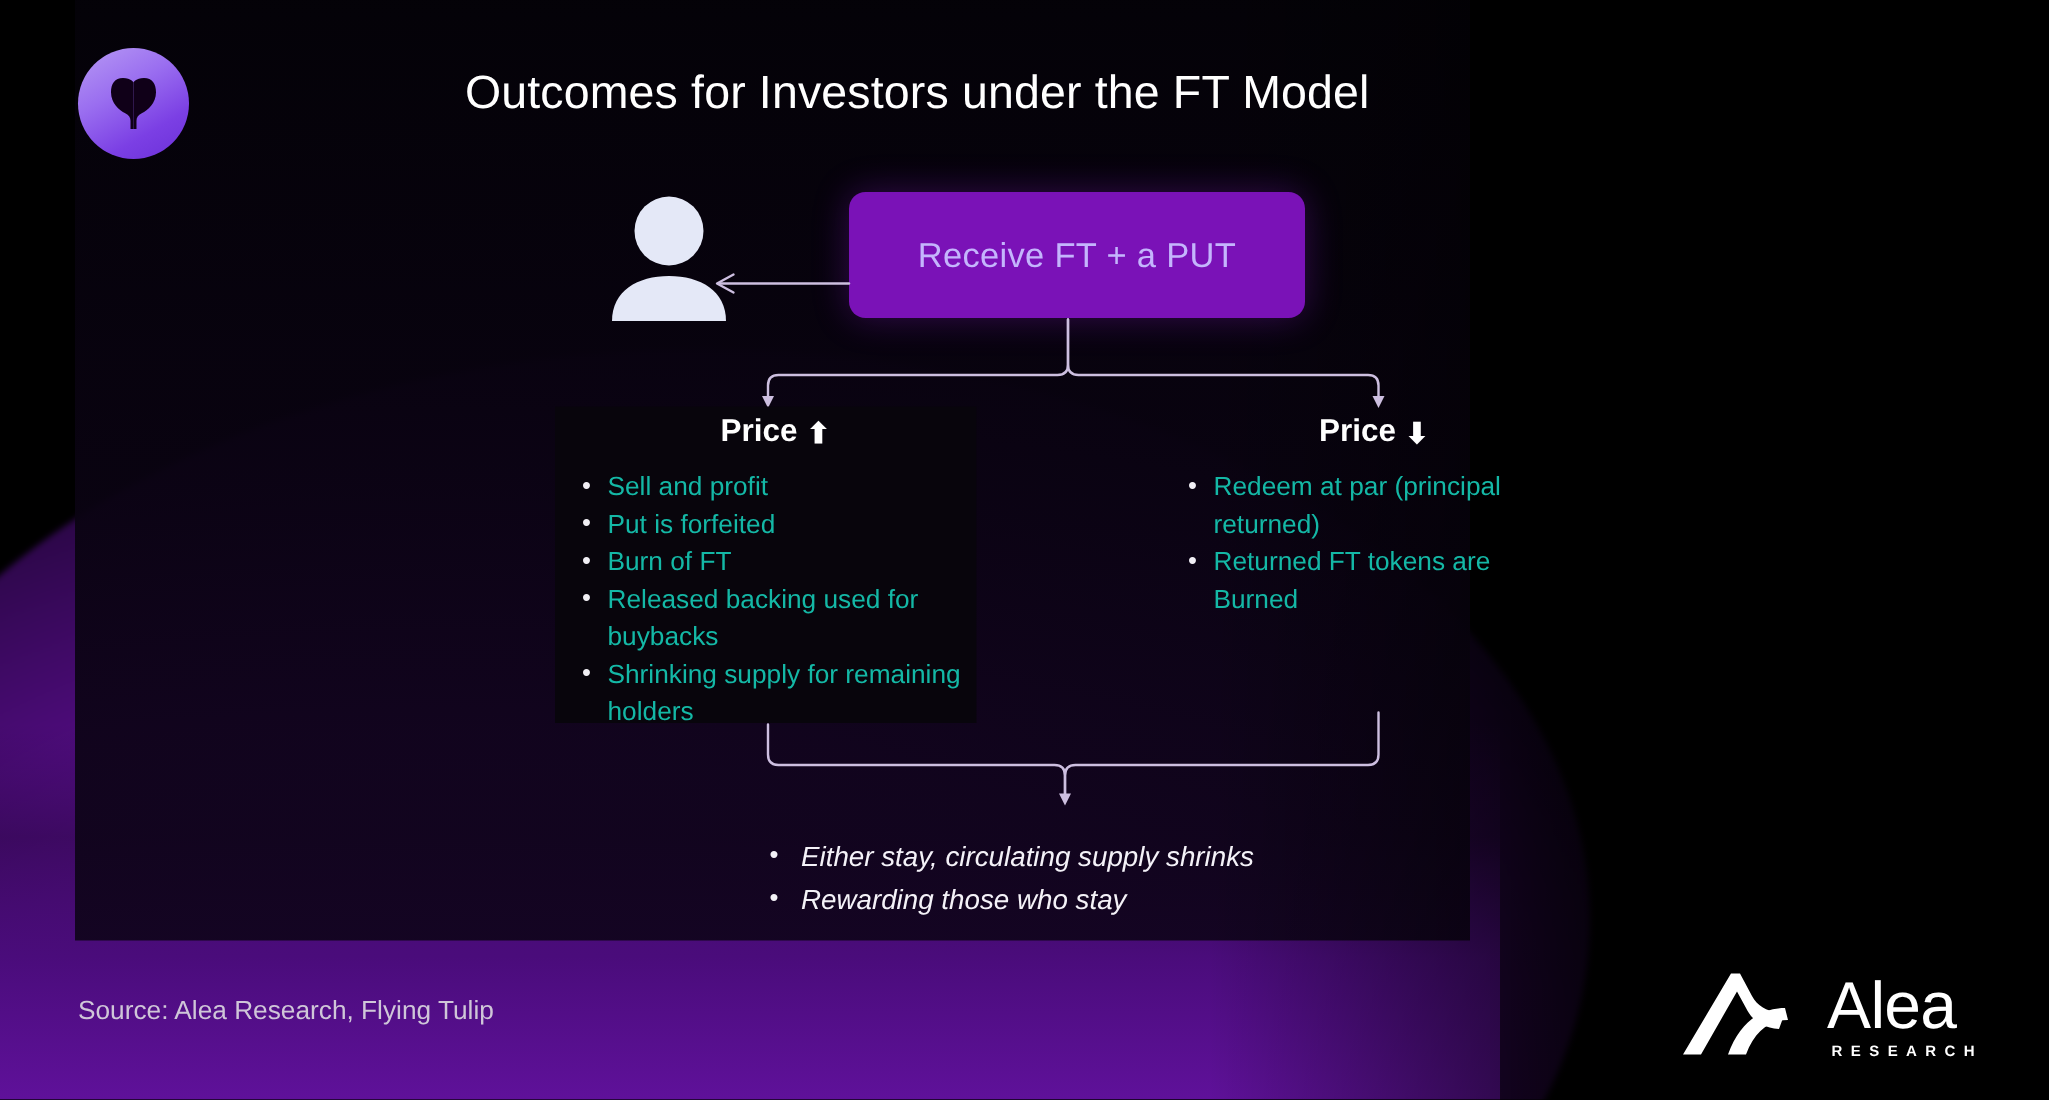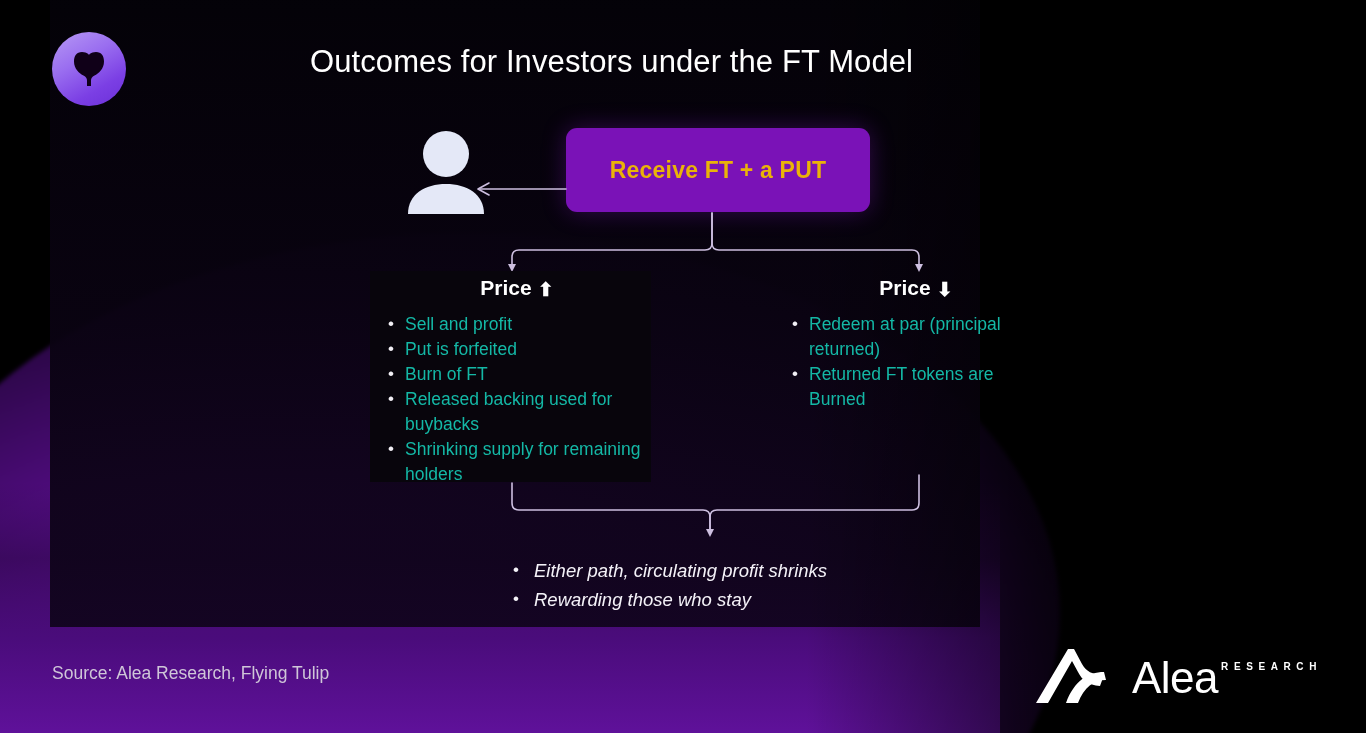--- a/index.html
+++ b/index.html
@@ -119,22 +119,22 @@
     height: 84px;
     background: #7a12b7;
     border-radius: 11px;
     display: flex;
     align-items: center;
     justify-content: center;
     box-shadow: 0 0 24px rgba(140,30,210,0.32);
   }
   .ft-card-label {
     font-size: 23px;
-    font-weight: bold;
-    color: #eab308;
+    font-weight: normal;
+    color: #c4b5fd;
     letter-spacing: 0.2px;
   }
 
   
   .connectors {
     position: absolute;
     left: 0; top: 0;
     width: 1366px;
     height: 733px;
     pointer-events: none;
@@ -231,21 +231,21 @@
   }
 
   .brand {
     position: absolute;
     right: 44px;
     top: 645px;
     display: flex;
     align-items: center;
     gap: 14px;
   }
-  .brand-text { display: flex; flex-direction: row; }
+  .brand-text { display: flex; flex-direction: column; }
   .brand-name {
     font-size: 44px;
     font-weight: 400;
     color: #ffffff;
     line-height: 0.95;
     letter-spacing: -0.5px;
   }
   .brand-sub {
     font-size: 10px;
     font-weight: bold;
@@ -324,21 +324,21 @@
       <span class="arrow-glyph">⬇</span>
     </div>
     <ul>
       <li>Redeem at par (principal returned)</li>
       <li>Returned FT tokens are Burned</li>
     </ul>
   </div>
 
   <div class="conclusion">
     <ul>
-      <li>Either path, circulating profit shrinks</li>
+      <li>Either stay, circulating supply shrinks</li>
       <li>Rewarding those who stay</li>
     </ul>
   </div>
 
   <div class="source-note">Source: Alea Research, Flying Tulip</div>
 
   <div class="brand">
     <span>
       <svg width="92" height="62" viewBox="0 0 92 62" aria-hidden="true">
         <path d="M42 4 L10 58 L22 58 L46 16 L52 27 C56 35 62 40 74 41 L78 30 C66 30 60 26 56 19 L48 4 Z" fill="#ffffff"></path>

